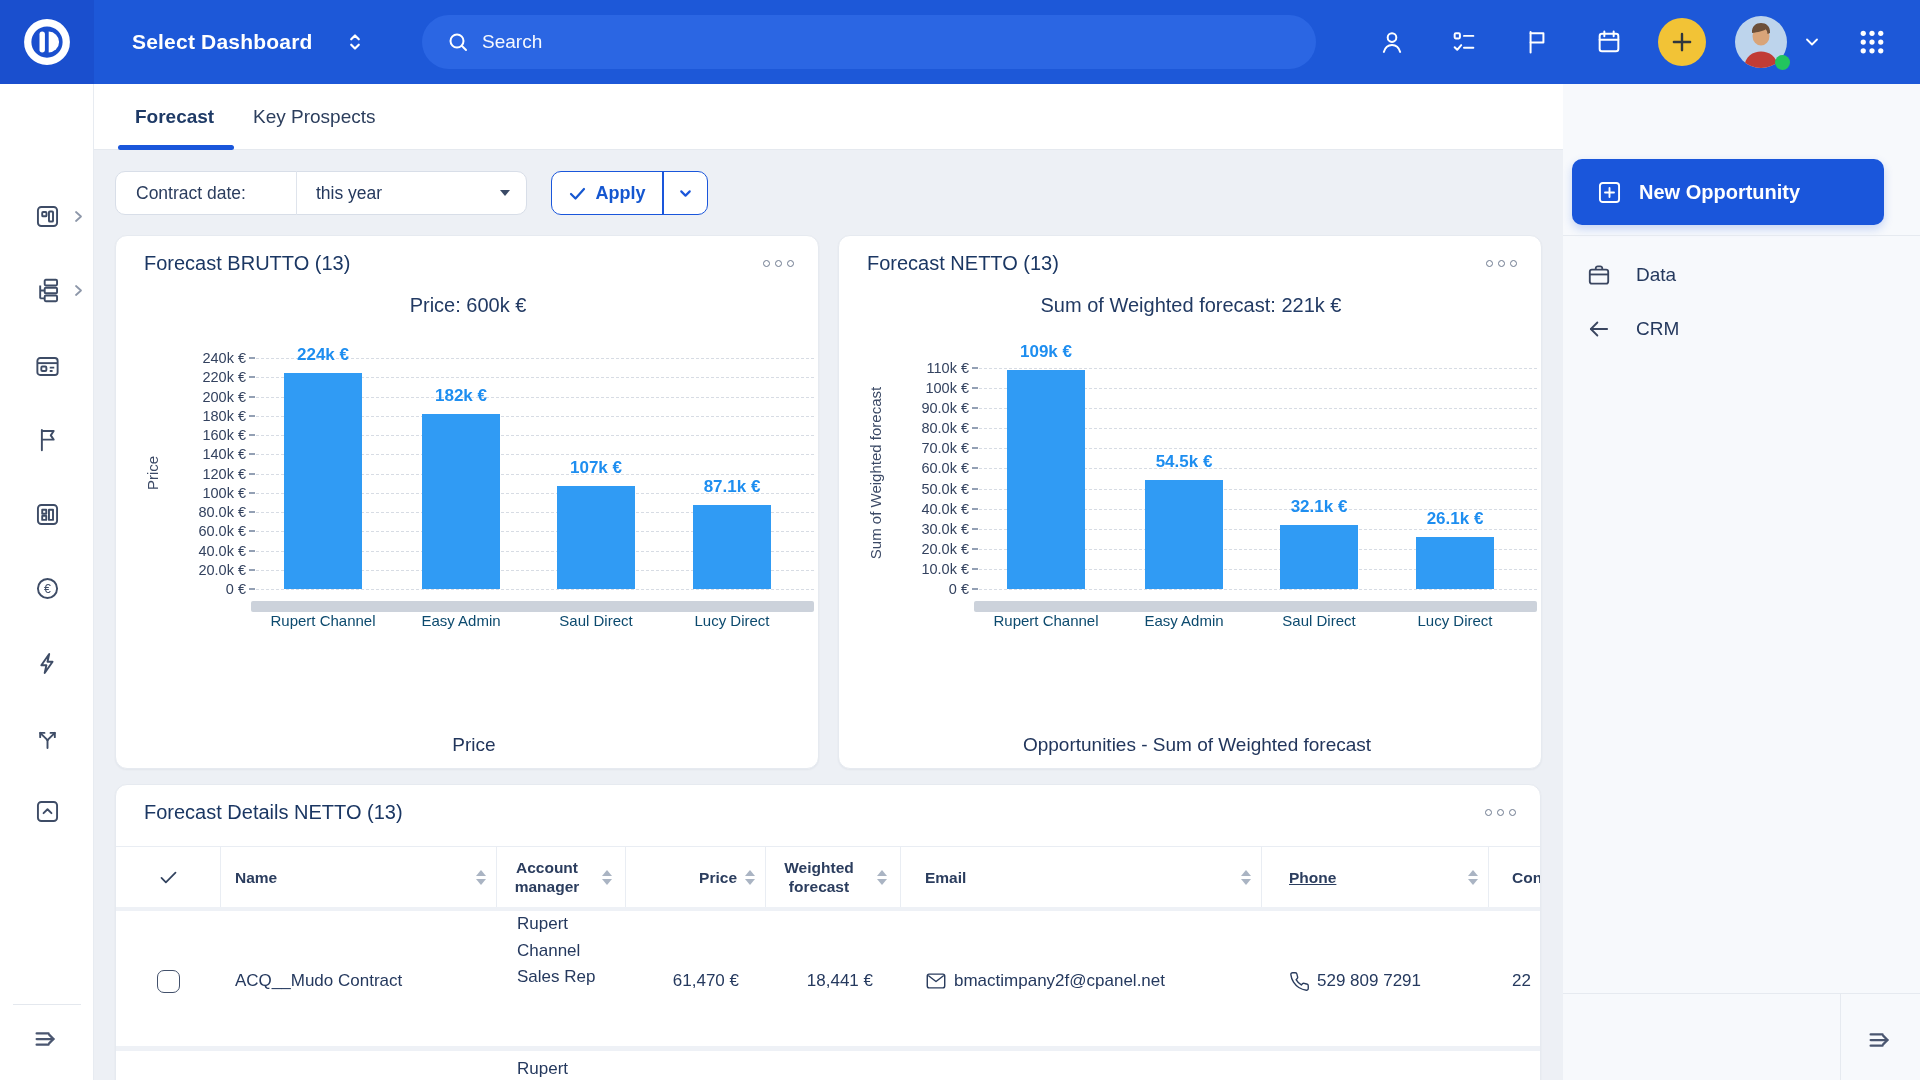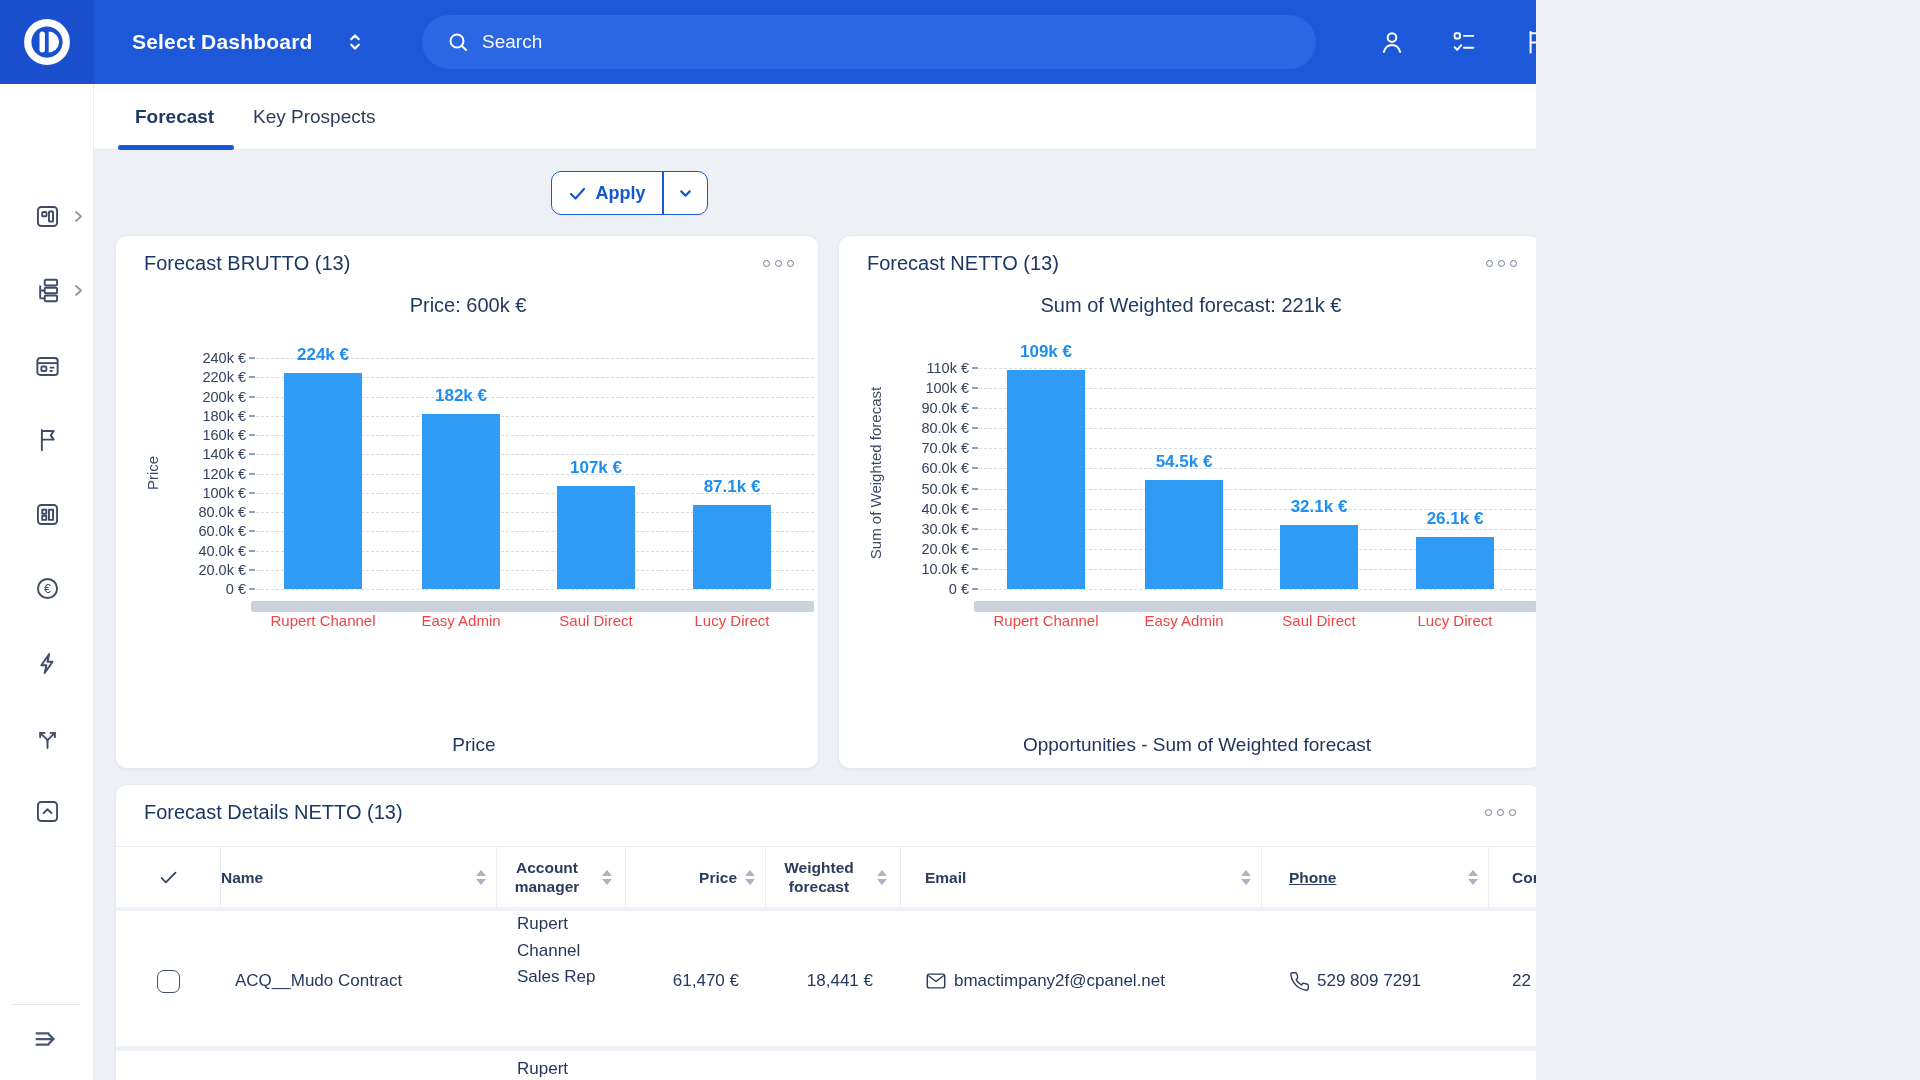--- a/index.html
+++ b/index.html
@@ -1,17 +1,17 @@
 <!DOCTYPE html>
 <html><head>
 <meta charset="utf-8">
 <style>
 *{box-sizing:border-box;margin:0;padding:0}
 html,body{width:1920px;height:1080px;background:#edf0f5}
-.stage{position:relative;width:1536px;height:1080px;overflow:hidden;background:#edf0f5;
+.stage{position:relative;width:1920px;height:1080px;overflow:hidden;background:#edf0f5;
   font-family:"Liberation Sans","DejaVu Sans",sans-serif;color:#25395e}
 svg{display:block}
 
 
 .topbar{position:absolute;left:0;top:0;width:1920px;height:84px;background:#1d58d8;z-index:30}
 .logo-box{position:absolute;left:0;top:0;width:94px;height:84px;background:#1a4fce;display:flex;align-items:center;justify-content:center}
 .select-dash{position:absolute;left:132px;top:0;height:84px;display:flex;align-items:center;color:#fff;font-size:21px;font-weight:600;letter-spacing:.2px}
 .unfold{position:absolute;left:342px;top:29px}
 .searchbar{position:absolute;left:422px;top:15px;width:894px;height:54px;background:#2b66e3;border-radius:27px;display:flex;align-items:center;padding:0 24px;gap:12px}
 .searchbar input{flex:1;background:transparent;border:none;outline:none;color:#fff;font-size:19px;font-family:inherit}
@@ -53,21 +53,21 @@
 
 .chart-card{left:0;top:235px;width:704px;height:534px}
 .chart-sub{position:absolute;left:0;top:58px;width:704px;text-align:center;font-size:20px;color:#223a63}
 .ytitle{position:absolute;left:36px;top:237px;transform:translate(-50%,-50%) rotate(-90deg);white-space:nowrap;font-size:15px;color:#3c4a66}
 .gridline{position:absolute;left:140px;width:558px;border-top:1px dashed #d7dce4}
 .tickdash{position:absolute;left:133px;width:6px;height:2px;background:#93a0b4}
 .ticklab{position:absolute;left:0;width:130px;text-align:right;font-size:14.5px;color:#33425f;height:18px;line-height:18px}
 .bar{position:absolute;width:78px;background:#309bf4}
 .vallab{position:absolute;width:120px;text-align:center;font-size:17px;font-weight:700;color:#1e8ef0;height:20px}
 .axis-strip{position:absolute;left:135px;top:365px;width:563px;height:11px;background:#ccd2db;border-radius:2px}
-.catlab{position:absolute;top:376px;width:140px;text-align:center;font-size:15px;color:#ef4444;height:20px}
+.catlab{position:absolute;top:376px;width:140px;text-align:center;font-size:15px;color:#0c4a6e;height:20px}
 .xtitle{position:absolute;left:0;top:498px;width:716px;text-align:center;font-size:19px;color:#22365c}
 
 
 .table-card{left:115px;top:784px;width:1426px;height:340px;overflow:hidden}
 .thead{position:absolute;left:0;top:61px;width:1426px;height:60px;border-top:1px solid #e9edf3}
 .thead:after{content:"";position:absolute;left:0;top:60px;width:100%;height:5px;background:#eef1f6}
 .th{position:absolute;top:0;height:60px;display:flex;align-items:center;border-right:1px solid #e9edf3;font-size:15.5px;font-weight:600;color:#2b3d5e;cursor:pointer}
 .th .lbl{line-height:19px}
 .sort{display:flex;flex-direction:column;gap:3px;margin:0 10px 0 8px}
 .sort i{display:block;width:0;height:0;border-left:5px solid transparent;border-right:5px solid transparent}
@@ -271,20 +271,26 @@
   <div class="tabbar">
     <div class="tab" style="left:41px;font-weight:700;color:#1e3a66">
       <span>Forecast</span>
     </div>
     <div class="tab" style="left:159px;font-weight:500;color:#2c3e5d">
       <span>Key Prospects</span>
     </div>
     <div class="tab-underline"></div>
   </div>
 
+  <div class="filter-pill">
+    <div class="filter-label">Contract date:</div>
+    <div class="filter-sep"></div>
+    <div class="filter-value">this year</div>
+    <div class="filter-caret"></div>
+  </div>
   <div class="apply-btn">
     <div class="apply-main">
       <svg width="19" height="19" viewBox="0 0 19 19" fill="none" stroke="#1557d0" stroke-width="2.2" stroke-linecap="round" stroke-linejoin="round">
           <path d="M3 10l4.5 4.5L16 5"></path>
         </svg>
       <span>Apply</span>
     </div>
     <div class="apply-split"></div>
     <div class="apply-chev">
       <svg width="17" height="17" viewBox="0 0 16 16" fill="none" stroke="#1a56db" stroke-width="2" stroke-linecap="round" stroke-linejoin="round">
@@ -424,21 +430,21 @@
         <span></span>
         <span></span>
       </div>
     <div class="thead" id="thead">
         <div class="th" style="left: 0px; width: 105px; justify-content: center;">
           <svg width="21" height="21" viewBox="0 0 24 24" fill="none" stroke="#32435f" stroke-width="2" stroke-linecap="round" stroke-linejoin="round">
             <path d="M4 12.5l5 5L20 6.5"></path>
           </svg>
         </div>
         <div class="th" style="left: 105px; width: 276px;">
-          <span class="lbl" style="">Name</span>
+          <span class="lbl" style="margin-left: 14px;">Name</span>
           <span class="sort" style="margin-left: auto;">
             <i class="up"></i>
             <i class="dn"></i>
           </span>
         </div>
         <div class="th" style="left: 381px; width: 129px; justify-content: center;">
           <span class="lbl" style="text-align: center; max-width: 93px;">Account manager</span>
           <span class="sort">
             <i class="up"></i>
             <i class="dn"></i>

